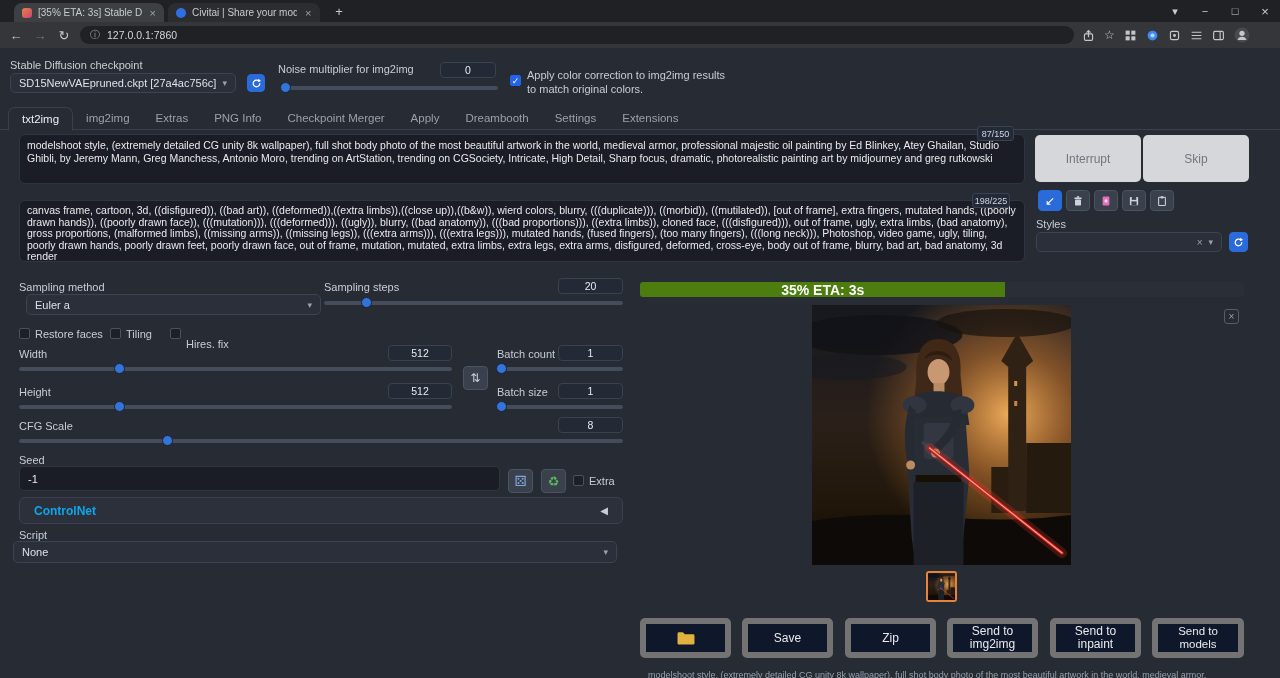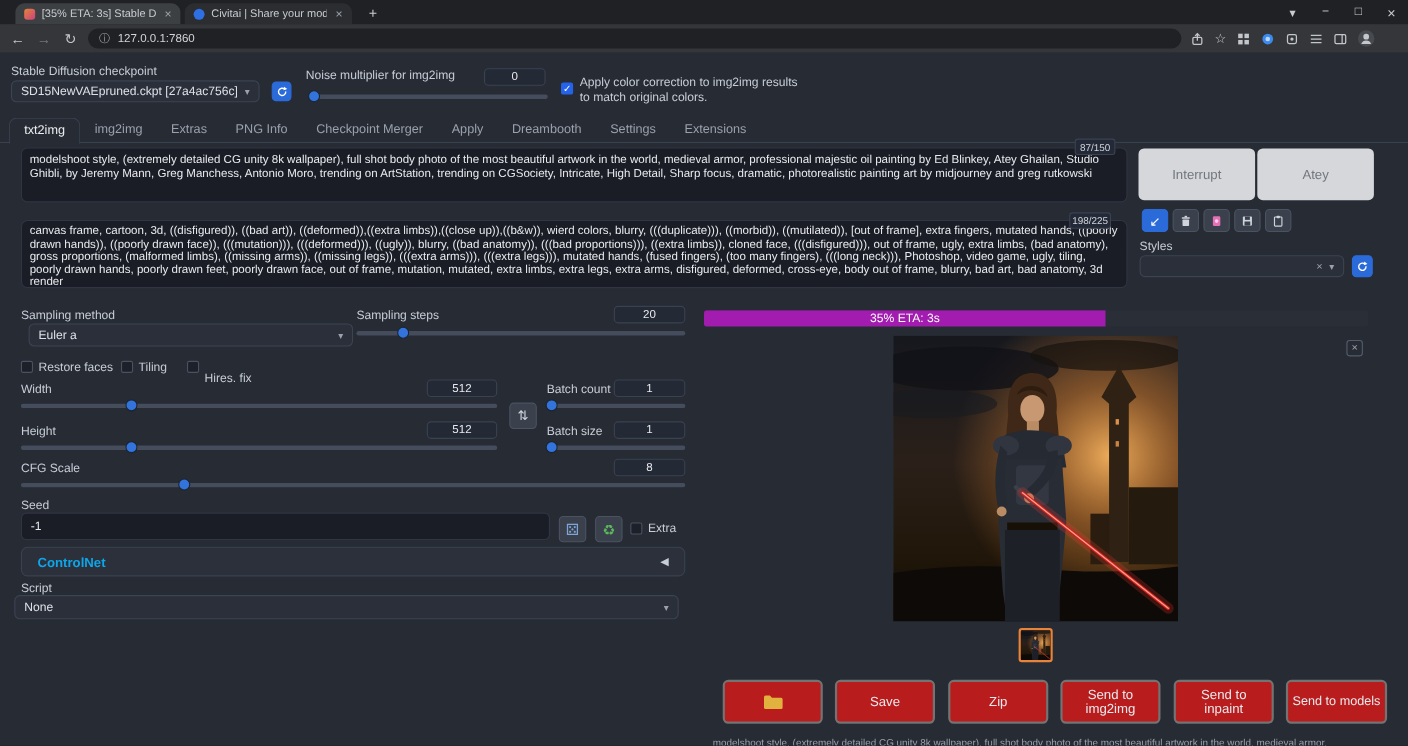--- a/index.html
+++ b/index.html
@@ -36,40 +36,40 @@
     font-size:10.5px;display:flex;align-items:center;justify-content:center;}
   .dd{position:absolute;background:#2a2f3a;border:1px solid #3c4452;border-radius:5px;color:#dde1e7;
     font-size:11px;display:flex;align-items:center;padding:0 8px;}
   .dd .caret{margin-left:auto;color:#9aa1ac;font-size:9px;}
   .slider{position:absolute;height:4px;background:#454d5c;border-radius:2px;}
   .handle{position:absolute;top:-4px;width:11px;height:11px;border-radius:50%;background:#3273dc;
     border:1px solid #1c2430;}
   .cb{position:absolute;width:11px;height:11px;border:1px solid #4a5260;background:#1c2028;border-radius:2px;}
   .cb.on{background:#2563eb;border-color:#2563eb;}
   .cb.on::after{content:"✓";color:#fff;font-size:9px;line-height:10px;display:block;text-align:center;}
-  .btn{position:absolute;background:#b91c1c;border:2px solid #737373;border-radius:5px;color:#e8eaee;
-    font-size:12px;display:flex;align-items:center;justify-content:center;text-align:center;line-height:13px;margin-left:17px;}
+  .btn{position:absolute;background:#0f172a;border:6px solid #737373;border-radius:5px;color:#e8eaee;
+    font-size:12px;display:flex;align-items:center;justify-content:center;text-align:center;line-height:13px;}
   .lightbtn{position:absolute;background:#d6d7da;border-radius:5px;color:#72777f;font-size:12px;
     display:flex;align-items:center;justify-content:center;}
   .iconbtn{position:absolute;width:24px;height:21px;background:#3a404c;border:1px solid #4b5362;
     border-radius:4px;display:flex;align-items:center;justify-content:center;color:#cfd4dc;font-size:12px;}
   .bluebtn{background:#2b6bd9;border-color:#2b6bd9;color:#fff;}
   .textarea{position:absolute;background:#1a1d25;border:1px solid #2f3542;border-radius:6px;color:#e8eaee;
     font-size:10.5px;line-height:11.6px;padding:4px 7px;overflow:hidden;}
   .counter{position:absolute;background:#242937;border:1px solid #3b4252;border-radius:3px;color:#cfd4dc;
     font-size:9px;display:flex;align-items:center;justify-content:center;z-index:3;}
   .tabs{position:absolute;left:8px;top:59px;display:flex;z-index:2;}
   .tab{padding:5px 13px;font-size:11.5px;color:#9aa1ac;white-space:nowrap;}
   .tab.active{border:1px solid #39404e;border-bottom:1px solid #262b34;border-radius:7px 7px 0 0;
     color:#eceef2;background:#262b34;}
   .tabline{position:absolute;left:0;top:81px;width:1280px;height:1px;background:#39404e;z-index:1;}
   .progress{position:absolute;left:640px;top:234px;width:604px;height:15px;background:#2a2e37;
     border-radius:3px;overflow:hidden;}
-  .progress-fill{height:100%;background:#a21caf;display:flex;align-items:center;justify-content:center;
-    color:#fff;font-size:11px;font-weight:normal;white-space:nowrap;}
+  .progress-fill{height:100%;background:#4d7c0f;display:flex;align-items:center;justify-content:center;
+    color:#fff;font-size:14px;font-weight:bold;white-space:nowrap;}
   .thumbwrap{position:absolute;left:926px;top:523px;width:31px;height:31px;border:2px solid #e8833a;
     border-radius:3px;overflow:hidden;background:#111;}
   .closebtn{position:absolute;left:1224px;top:261px;width:15px;height:15px;border:1px solid #555d6b;
     border-radius:3px;color:#9aa1ac;font-size:10px;display:flex;align-items:center;justify-content:center;}
   .infosliver{position:absolute;left:648px;top:622px;width:592px;font-size:9px;line-height:11px;
     color:#9aa1ac;overflow:hidden;height:8px;}
 </style>
 </head>
 <body>
 
@@ -222,21 +222,21 @@
       <span class="tab">Extensions</span>
     </div>
 
     <div class="counter" style="left:977px;top:78px;width:37px;height:15px;">87/150</div>
     <div class="textarea" style="left:19px;top:86px;width:1006px;height:50px;line-height:13px;">modelshoot style, (extremely detailed CG unity 8k wallpaper), full shot body photo of the most beautiful artwork in the world, medieval armor, professional majestic oil painting by Ed Blinkey, Atey Ghailan, Studio Ghibli, by Jeremy Mann, Greg Manchess, Antonio Moro, trending on ArtStation, trending on CGSociety, Intricate, High Detail, Sharp focus, dramatic, photorealistic painting art by midjourney and greg rutkowski</div>
 
     <div class="counter" style="left:972px;top:145px;width:38px;height:15px;">198/225</div>
     <div class="textarea" style="left:19px;top:152px;width:1006px;height:62px;">canvas frame, cartoon, 3d, ((disfigured)), ((bad art)), ((deformed)),((extra limbs)),((close up)),((b&amp;w)), wierd colors, blurry, (((duplicate))), ((morbid)), ((mutilated)), [out of frame], extra fingers, mutated hands, ((poorly drawn hands)), ((poorly drawn face)), (((mutation))), (((deformed))), ((ugly)), blurry, ((bad anatomy)), (((bad proportions))), ((extra limbs)), cloned face, (((disfigured))), out of frame, ugly, extra limbs, (bad anatomy), gross proportions, (malformed limbs), ((missing arms)), ((missing legs)), (((extra arms))), (((extra legs))), mutated hands, (fused fingers), (too many fingers), (((long neck))), Photoshop, video game, ugly, tiling, poorly drawn hands, poorly drawn feet, poorly drawn face, out of frame, mutation, mutated, extra limbs, extra legs, extra arms, disfigured, deformed, cross-eye, body out of frame, blurry, bad art, bad anatomy, 3d render</div>
 
     <div class="lightbtn" style="left:1035px;top:87px;width:106px;height:47px;">Interrupt</div>
-    <div class="lightbtn" style="left:1143px;top:87px;width:106px;height:47px;">Atey</div>
+    <div class="lightbtn" style="left:1143px;top:87px;width:106px;height:47px;">Skip</div>
 
     <div class="iconbtn bluebtn" style="left:1038px;top:142px;">
       <span>↙</span>
     </div>
     <div class="iconbtn" style="left:1066px;top:142px;">
       <svg width="12" height="12" viewBox="0 0 16 16">
           <rect x="4" y="6" width="8" height="8" rx="1" fill="#cfd4dc"></rect>
           <rect x="3" y="3.4" width="10" height="1.8" rx="0.9" fill="#cfd4dc"></rect>
           <rect x="6.5" y="1.6" width="3" height="2" fill="#cfd4dc"></rect>
         </svg>

